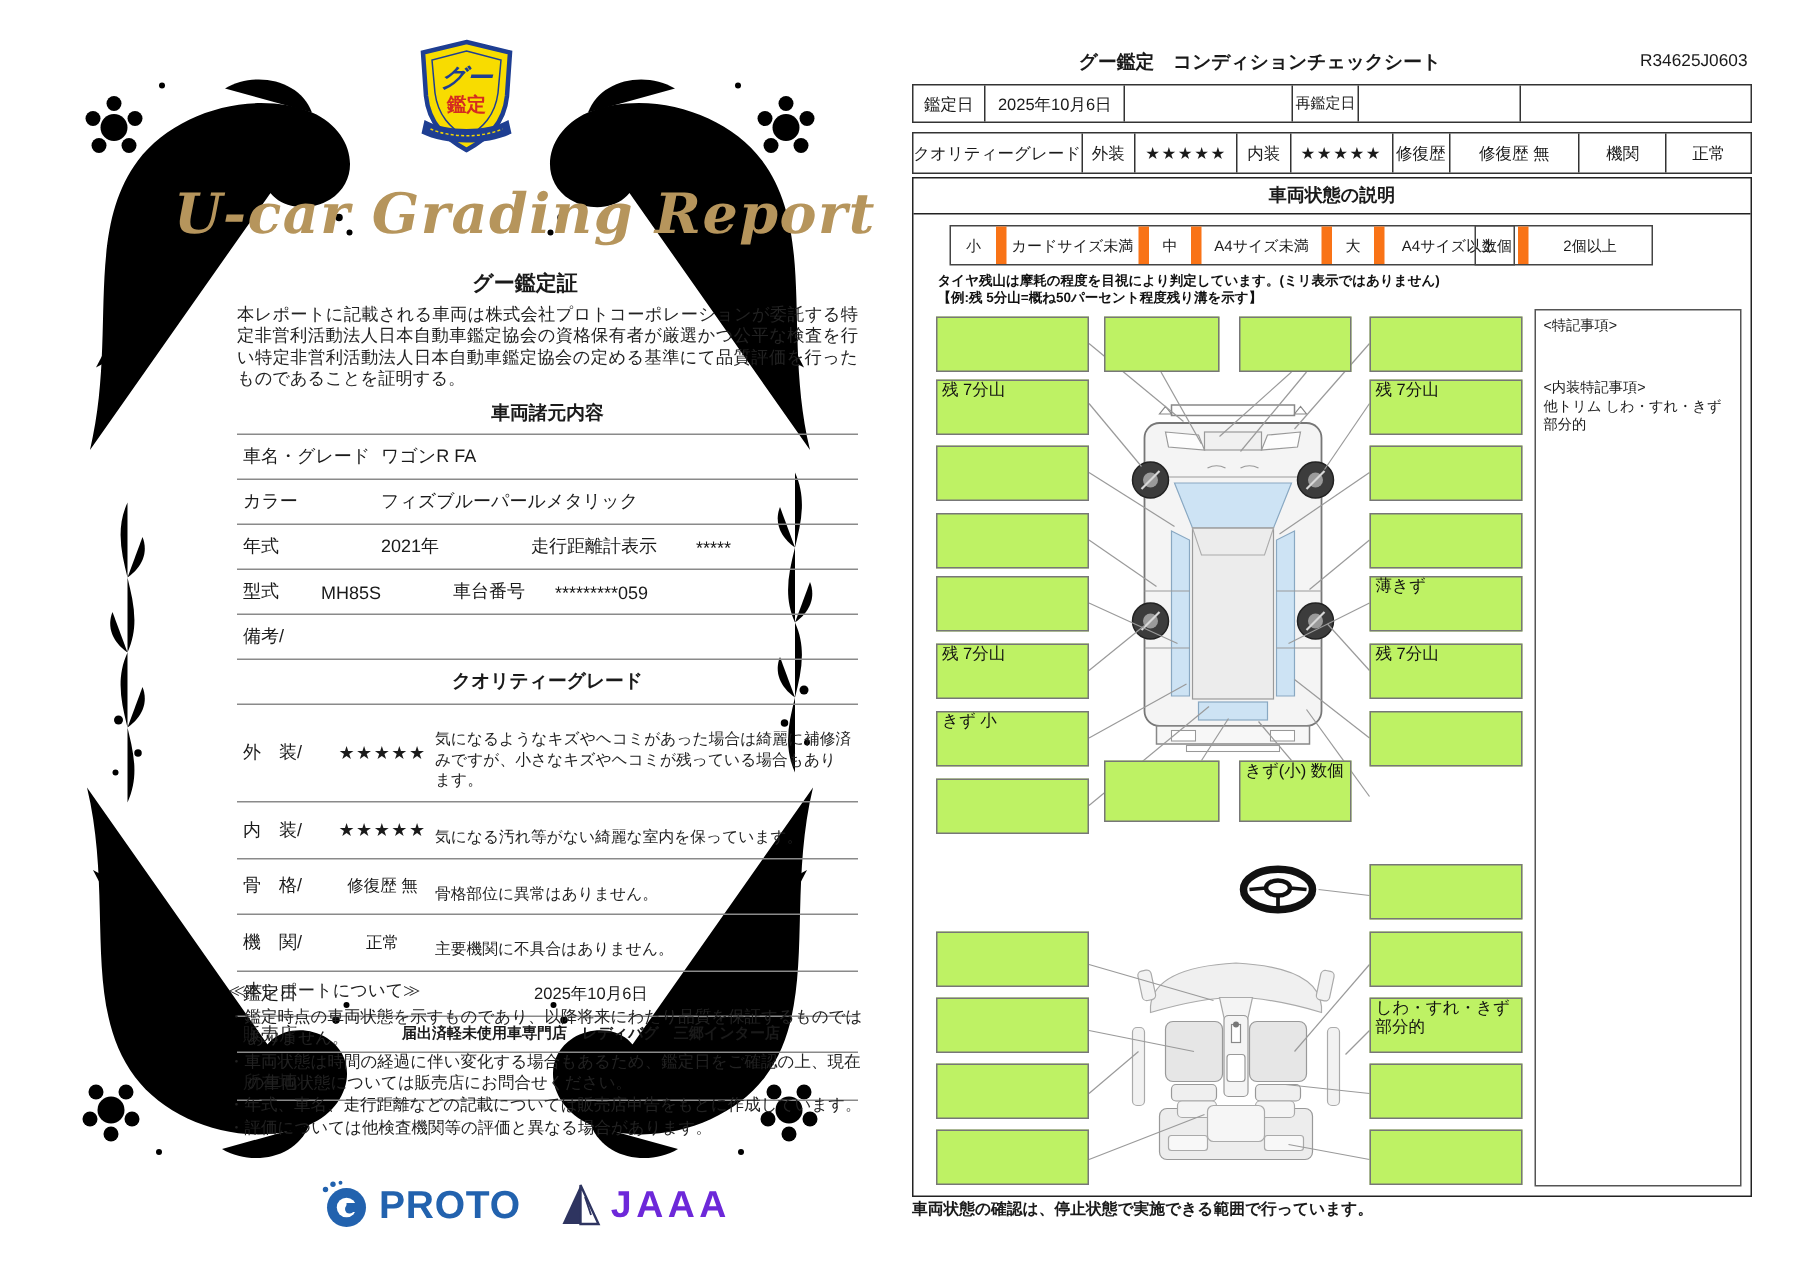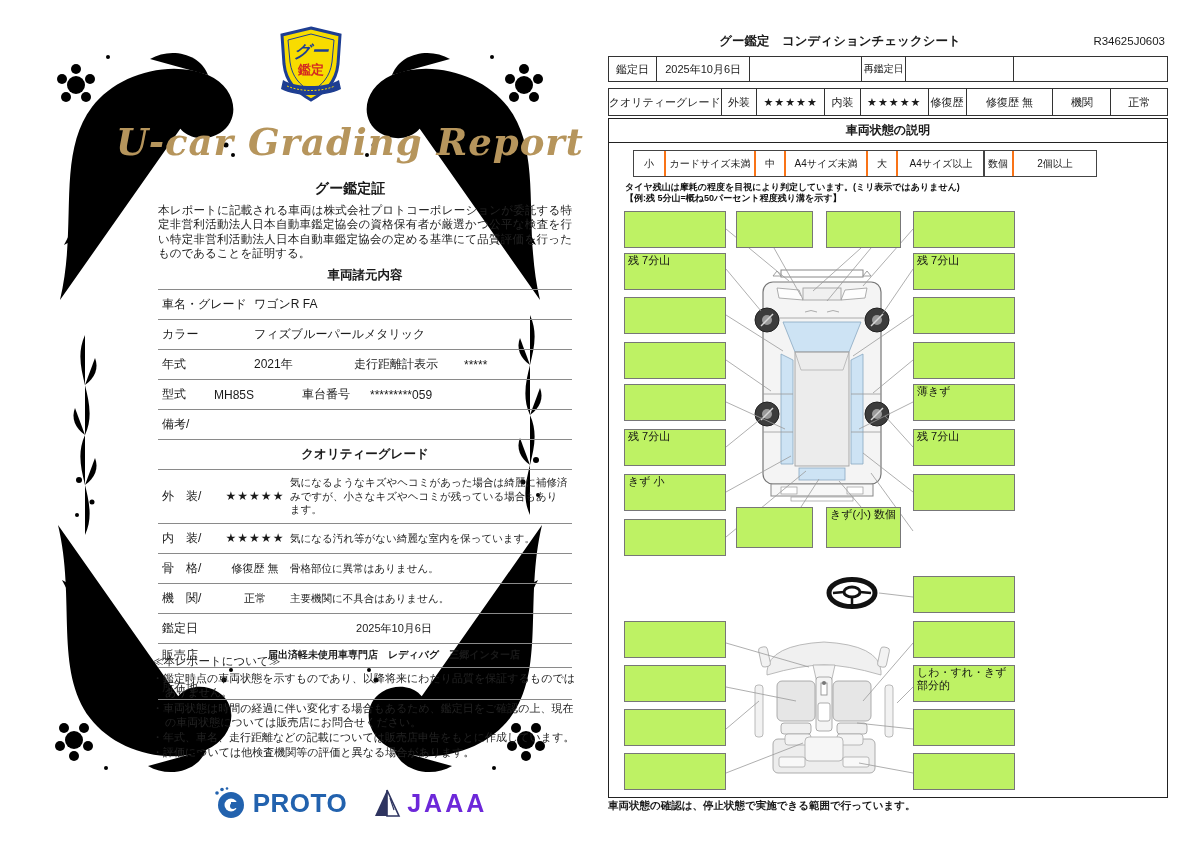--- a/index.html
+++ b/index.html
@@ -12,21 +12,21 @@
             font-size:37px;letter-spacing:1px;color:#b6955c;}
   #lp-cert{left:80px;top:160px;width:460px;text-align:center;font-weight:bold;font-size:14px;}
   #lp-intro{left:118px;top:183px;width:414px;font-size:11.5px;line-height:1.24;text-align:justify;color:#222;}
   .sheet{left:118px;top:244px;width:414px;font-size:12px;}
   .s-title{text-align:center;font-weight:bold;font-size:12.5px;padding:3px 0 5px 0;}
   .srow{border-top:1px solid #8a8a8a;display:flex;align-items:center;padding:6px 4px;min-height:15px;}
   .srow:last-child{border-bottom:1px solid #8a8a8a;}
   .slabel{width:92px;flex:none;}
   .qlabel{width:58px;flex:none;font-size:12px;}
   .qval{width:70px;flex:none;text-align:center;font-size:12px;letter-spacing:1px;}
-  .qdesc{flex:1;font-size:10.5px;line-height:1.3;color:#222;}
+  .qdesc{flex:1;font-size:10.5px;line-height:1.3;color:#222;margin-top:11px;}
   .ival{flex:1;text-align:center;font-size:11px;}
   .ival.small{font-size:10px;font-weight:bold;}
   .ival.small2{font-size:10px;}
   #about{left:112px;top:634px;width:428px;font-size:11px;line-height:1.3;color:#222;}
   #about .a-title{font-size:11.5px;margin-bottom:2px;}
   #about .bullet{padding-left:13px;text-indent:-13px;margin-bottom:1px;}
   #logos{left:150px;top:766px;width:320px;display:flex;align-items:center;justify-content:center;gap:26px;}
   .proto-text{font-size:26px;font-weight:bold;color:#2262ae;letter-spacing:0.5px;}
   .jaaa-text{font-size:25px;font-weight:bold;color:#6d28d9;letter-spacing:3px;}
   .logo{display:flex;align-items:center;gap:6px;}
@@ -37,21 +37,21 @@
   .tbl .cell{border-left:1px solid #333;display:flex;align-items:center;justify-content:center;
              font-size:11px;overflow:hidden;white-space:nowrap;}
   .tbl .cell:first-child{border-left:none;}
   #t1{left:608px;top:56px;width:558px;height:24px;}
   #t2{left:608px;top:88px;width:558px;height:26px;}
   .stars{font-size:12px;letter-spacing:1px;}
   #main-box{left:608px;top:118px;width:558px;height:678px;border:1.5px solid #222;background:#fff;}
   #mb-title{position:absolute;left:0;top:0;width:100%;height:23px;line-height:23px;border-bottom:1.5px solid #222;
             text-align:center;font-weight:bold;font-size:12px;}
   .mini-tbl{position:absolute;display:flex;border:1px solid #444;height:25px;}
-  .mini-tbl .cell{border-left:2px solid #f97316;display:flex;align-items:center;justify-content:center;
+  .mini-tbl .cell{border-left:7px solid #f97316;display:flex;align-items:center;justify-content:center;
                   font-size:10px;white-space:nowrap;}
   .mini-tbl .cell:first-child{border-left:none;}
   .mb-note{position:absolute;left:16px;font-size:9px;font-weight:bold;color:#111;white-space:nowrap;}
   .abox{position:absolute;width:102px;height:37px;border:1px solid #777;background:#bef264;
         font-size:11px;padding:0 3px;box-sizing:border-box;line-height:1.2;color:#111;}
   .abox.mid{width:77px;}
   .abox.mid2{width:75px;}
   .abox.tall{height:41px;}
   #notes-box{position:absolute;left:414px;top:87px;width:138px;height:585px;border:1px solid #555;
              background:#fff;font-size:9.5px;padding:5px;box-sizing:border-box;line-height:1.35;}
@@ -395,16 +395,21 @@
     <div class="abox" style="left:15px;top:502px"></div>
     <div class="abox" style="left:15px;top:546px"></div>
     <div class="abox" style="left:15px;top:590px"></div>
     <div class="abox" style="left:15px;top:634px"></div>
     <div class="abox" style="left:304px;top:457px"></div>
     <div class="abox" style="left:304px;top:502px"></div>
     <div class="abox" style="left:304px;top:546px">しわ・すれ・きず 部分的</div>
     <div class="abox" style="left:304px;top:590px"></div>
     <div class="abox" style="left:304px;top:634px"></div>
 
+    <div id="notes-box">
+      <div>&lt;特記事項&gt;</div>
+      <div class="nb-int">&lt;内装特記事項&gt;</div>
+      <div>他トリム しわ・すれ・きず 部分的</div>
+    </div>
   </div>
 
   <div class="abs" id="rp-footer">車両状態の確認は、停止状態で実施できる範囲で行っています。</div>
 </div>
 
 </body></html>

